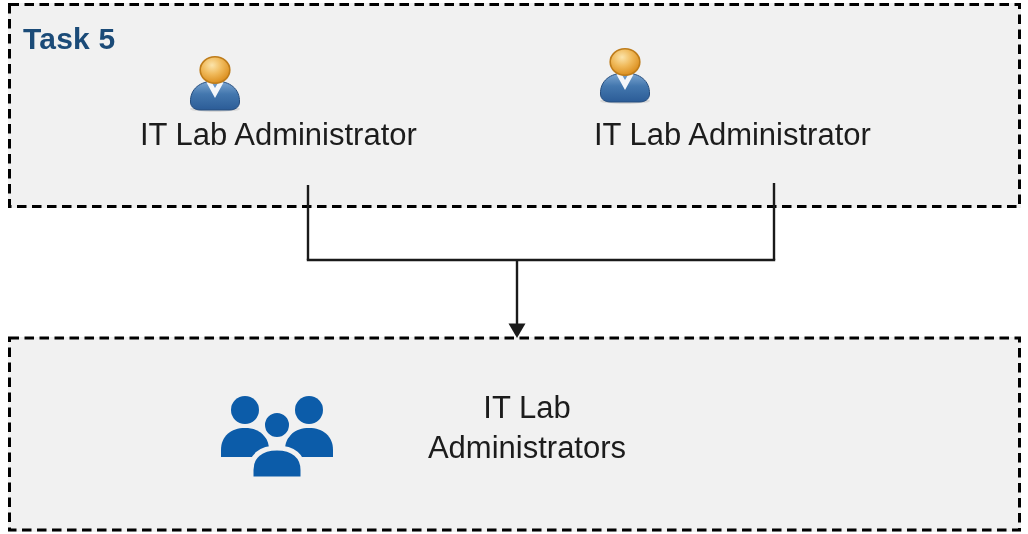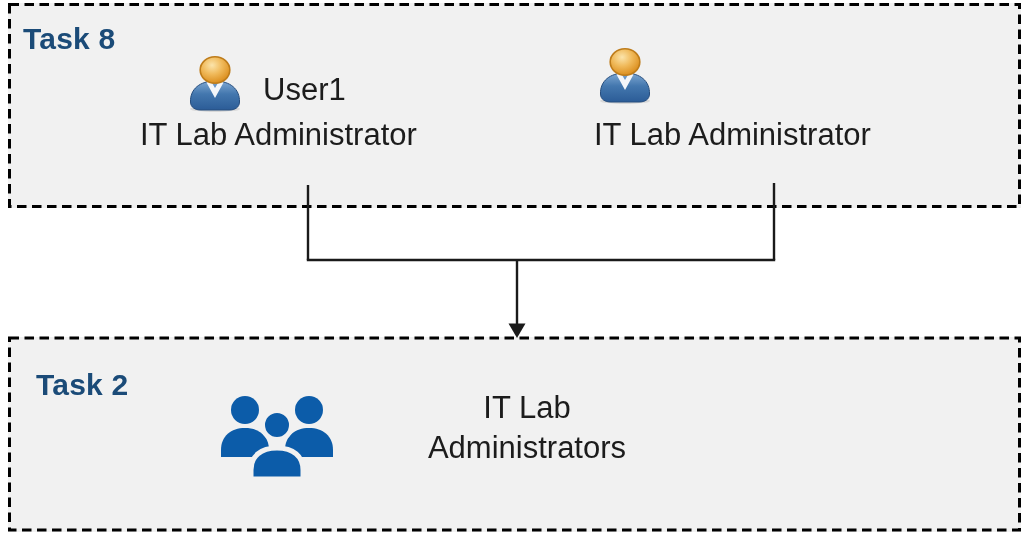--- a/index.html
+++ b/index.html
@@ -83,42 +83,41 @@
 
     <g stroke="#1a1a1a" stroke-width="2.4" fill="none">
       <path d="M308 185 L308 260"></path>
       <path d="M774 183 L774 260"></path>
       <path d="M306.8 260 L775.2 260"></path>
       <path d="M517 260 L517 326"></path>
     </g>
     <polygon points="517,338 508.5,323.5 525.5,323.5" fill="#1a1a1a"></polygon>
   </svg>
 
-  <div class="task-label t1">Task 8</div>
+  <div class="task-label t1">Task 5</div>
 
   <svg class="icon-abs user1-icon" width="58" height="58" viewBox="0 0 58 58">
     <defs>
       <radialGradient id="headG1" cx="0.4" cy="0.32" r="0.75">
         <stop offset="0" stop-color="#FBE4AB"></stop>
         <stop offset="0.45" stop-color="#F0BA5B"></stop>
         <stop offset="0.85" stop-color="#DE9426"></stop>
         <stop offset="1" stop-color="#D08418"></stop>
       </radialGradient>
       <linearGradient id="bodyG1" x1="0" y1="0" x2="0" y2="1">
         <stop offset="0" stop-color="#7FA8D3"></stop>
         <stop offset="0.45" stop-color="#4377AE"></stop>
         <stop offset="1" stop-color="#2B5C97"></stop>
       </linearGradient>
     </defs>
     <ellipse cx="29" cy="54" rx="25" ry="3" fill="rgba(0,0,0,0.10)"></ellipse>
     <path d="M29 26 C44 26 54 34 53.5 47 C53.3 52.5 49 55 43 55 L15 55 C9 55 4.7 52.5 4.5 47 C4 34 14 26 29 26 Z" fill="url(#bodyG1)" stroke="#274E7E" stroke-width="1"></path>
     <path d="M20.5 27.5 L29 43 L37.5 27.5 L33 26.3 L29 33 L25 26.3 Z" fill="#F4F6F9"></path>
     <ellipse cx="29" cy="15" rx="14.8" ry="13.2" fill="url(#headG1)" stroke="#BE7C1A" stroke-width="1.6"></ellipse>
   </svg>
-  <div class="person-name user1-name">User1</div>
   <div class="person-role user1-role">IT Lab Administrator</div>
 
   <svg class="icon-abs user2-icon" width="58" height="58" viewBox="0 0 58 58">
     <defs>
       <radialGradient id="headG2" cx="0.4" cy="0.32" r="0.75">
         <stop offset="0" stop-color="#FBE4AB"></stop>
         <stop offset="0.45" stop-color="#F0BA5B"></stop>
         <stop offset="0.85" stop-color="#DE9426"></stop>
         <stop offset="1" stop-color="#D08418"></stop>
       </radialGradient>
@@ -128,21 +127,20 @@
         <stop offset="1" stop-color="#2B5C97"></stop>
       </linearGradient>
     </defs>
     <ellipse cx="29" cy="54" rx="25" ry="3" fill="rgba(0,0,0,0.10)"></ellipse>
     <path d="M29 26 C44 26 54 34 53.5 47 C53.3 52.5 49 55 43 55 L15 55 C9 55 4.7 52.5 4.5 47 C4 34 14 26 29 26 Z" fill="url(#bodyG2)" stroke="#274E7E" stroke-width="1"></path>
     <path d="M20.5 27.5 L29 43 L37.5 27.5 L33 26.3 L29 33 L25 26.3 Z" fill="#F4F6F9"></path>
     <ellipse cx="29" cy="15" rx="14.8" ry="13.2" fill="url(#headG2)" stroke="#BE7C1A" stroke-width="1.6"></ellipse>
   </svg>
   <div class="person-role user2-role">IT Lab Administrator</div>
 
-  <div class="task-label t2">Task 2</div>
 
   <svg class="icon-abs group-icon" width="120" height="85" viewBox="0 0 120 85">
     <g fill="#0C5CA9">
       <circle cx="28" cy="16" r="14"></circle>
       <path d="M4 63 L4 56 C4 42 14 34 28 34 C42 34 52 42 52 56 L52 63 Z"></path>
       <circle cx="92" cy="16" r="14"></circle>
       <path d="M68 63 L68 56 C68 42 78 34 92 34 C106 34 116 42 116 56 L116 63 Z"></path>
     </g>
     <g fill="#0C5CA9" stroke="#F1F1F1" stroke-width="5">
       <circle cx="60" cy="31" r="14.5"></circle>

